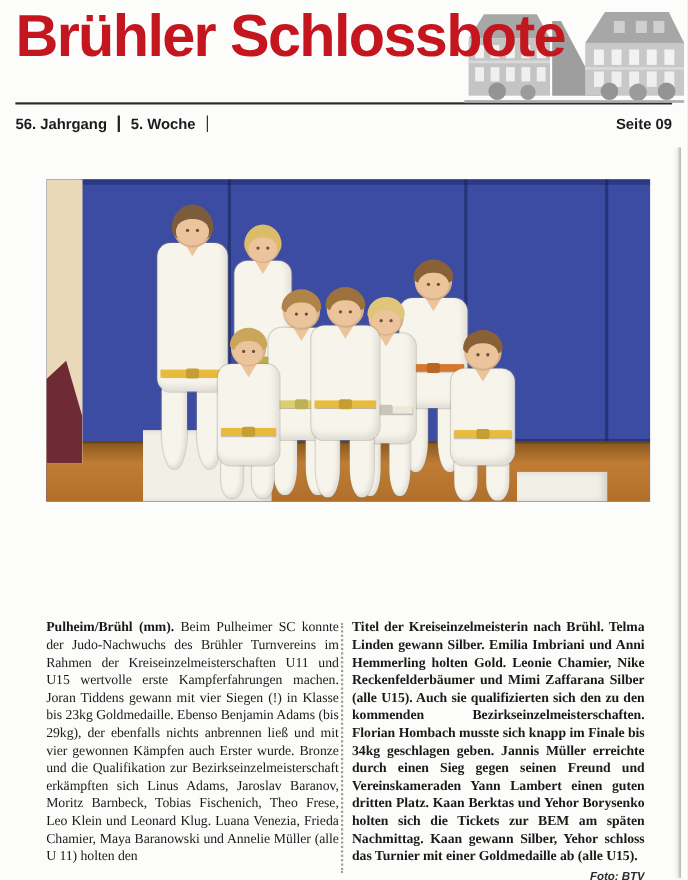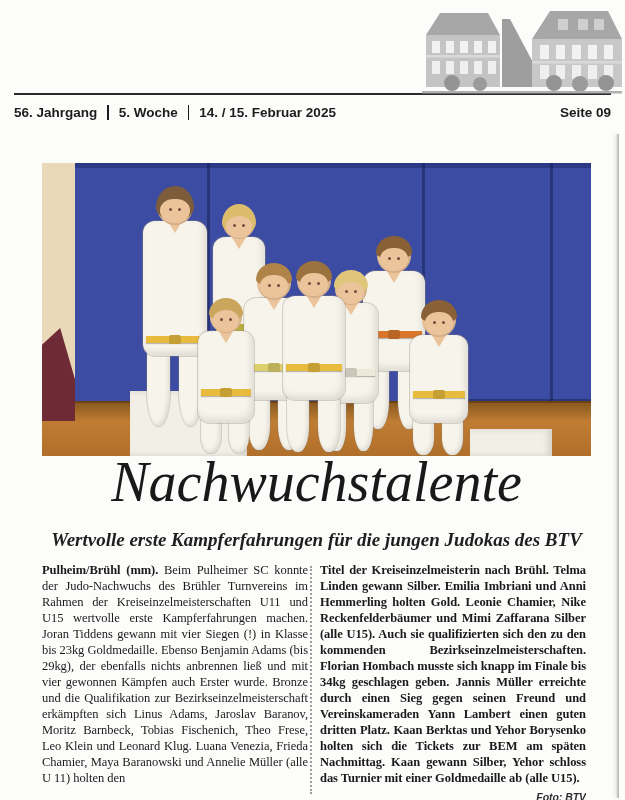--- a/index.html
+++ b/index.html
@@ -127,30 +127,30 @@
         <rect x="110" y="56" width="90" height="2.5" fill="#d8d8d8"></rect>
 
         <circle cx="30" cy="78" r="8" fill="#8f8f8f"></circle>
         <circle cx="58" cy="79" r="7" fill="#969696"></circle>
         <circle cx="132" cy="78" r="8" fill="#8f8f8f"></circle>
         <circle cx="158" cy="79" r="8" fill="#969696"></circle>
         <circle cx="184" cy="78" r="8" fill="#8f8f8f"></circle>
         <rect x="0" y="86" width="200" height="2.5" fill="#ababab"></rect>
       </g>
     </svg>
+    <h1>Brühler Schlossbote</h1>
     <div class="masthead-rule"></div>
   </div>
 
   <div class="dateline">
     <div class="left">
       <span>56. Jahrgang</span>
       <span class="sep"></span>
       <span>5. Woche</span>
       <span class="sep"></span>
-      <span>14. / 15. Februar 2025</span>
     </div>
     <span>Seite 09</span>
   </div>
 
   <div class="photo" title="Acht junge Judoka des BTV in weißen Anzügen mit gelben und orangen Gürteln vor blauen Matten in einer Turnhalle">
     <div class="mat-top"></div>
     <div class="mat-seam" style="left:165px;"></div>
     <div class="mat-seam" style="left:380px;"></div>
     <div class="mat-seam" style="left:508px;"></div>
     <div class="mat-fold"></div>
@@ -241,22 +241,20 @@
       <div class="judoka-part" style="z-index: 6; left: 389px; top: 171px; width: 16px; height: 13px; background: rgb(236, 196, 155); clip-path: polygon(0px 0px, 100% 0px, 50% 100%);"></div>
       <div class="judoka-part" style="z-index: 6; left: 371px; top: 228px; width: 52px; height: 7px; background: rgb(233, 187, 61); box-shadow: rgba(0, 0, 0, 0.25) 0px 1px 1px;"></div>
       <div class="judoka-part" style="z-index: 6; left: 391px; top: 227px; width: 12px; height: 9px; background: rgb(233, 187, 61); filter: brightness(0.85); border-radius: 2px;"></div>
       <div class="judoka-part" style="z-index: 6; left: 380px; top: 140px; width: 34px; height: 34px; background: rgb(236, 196, 155); border-radius: 50%; box-shadow: rgba(0, 0, 0, 0.13) -2px -3px 5px inset;"></div>
       <div class="judoka-part" style="z-index: 6; left: 379px; top: 137px; width: 36px; height: 23px; background: rgb(138, 97, 54); border-radius: 50% 50% 40% 40% / 72% 72% 28% 28%;"></div>
       <div class="judoka-part" style="z-index: 6; left: 383px; top: 149px; width: 28px; height: 23px; background: rgb(236, 196, 155); border-radius: 46% 46% 50% 50%;"></div>
       <div class="judoka-part" style="z-index: 6; left: 391px; top: 158px; width: 3px; height: 3px; background: rgb(107, 79, 62); border-radius: 50%;"></div>
       <div class="judoka-part" style="z-index: 6; left: 400px; top: 158px; width: 3px; height: 3px; background: rgb(107, 79, 62); border-radius: 50%;"></div>
     </div>
 
-  <h2 class="headline">Nachwuchstalente</h2>
-  <h3 class="subheadline">Wertvolle erste Kampferfahrungen für die jungen Judokas des BTV</h3>
 
   <div class="bodycol col-left"><span class="lead-in">Pulheim/Brühl (mm).</span><span> Beim Pulheimer SC konnte der Judo-Nachwuchs des Brühler Turnvereins im Rahmen der Kreiseinzelmeisterschaften U11 und U15 wertvolle erste Kampferfahrungen machen. Joran Tiddens gewann mit vier Siegen (!) in Klasse bis 23kg Goldmedaille. Ebenso Benjamin Adams (bis 29kg), der ebenfalls nichts anbrennen ließ und mit vier gewonnen Kämpfen auch Erster wurde. Bronze und die Qualifikation zur Bezirkseinzelmeisterschaft erkämpften sich Linus Adams, Jaroslav Baranov, Moritz Barnbeck, Tobias Fischenich, Theo Frese, Leo Klein und Leonard Klug. Luana Venezia, Frieda Chamier, Maya Baranowski und Annelie Müller (alle U 11) holten den</span></div>
   <div class="col-divider"></div>
   <div class="bodycol col-right"><span>Titel der Kreiseinzelmeisterin nach Brühl. Telma Linden gewann Silber. Emilia Imbriani und Anni Hemmerling holten Gold. Leonie Chamier, Nike Reckenfelderbäumer und Mimi Zaffarana Silber (alle U15). Auch sie qualifizierten sich den zu den kommenden Bezirkseinzelmeisterschaften. Florian Hombach musste sich knapp im Finale bis 34kg geschlagen geben. Jannis Müller erreichte durch einen Sieg gegen seinen Freund und Vereinskameraden Yann Lambert einen guten dritten Platz. Kaan Berktas und Yehor Borysenko holten sich die Tickets zur BEM am späten Nachmittag. Kaan gewann Silber, Yehor schloss das Turnier mit einer Goldmedaille ab (alle U15).</span>
       <span class="photo-credit">Foto: BTV</span></div>
 
   <div class="edge-line"></div>
 </div>
 
 </body></html>

